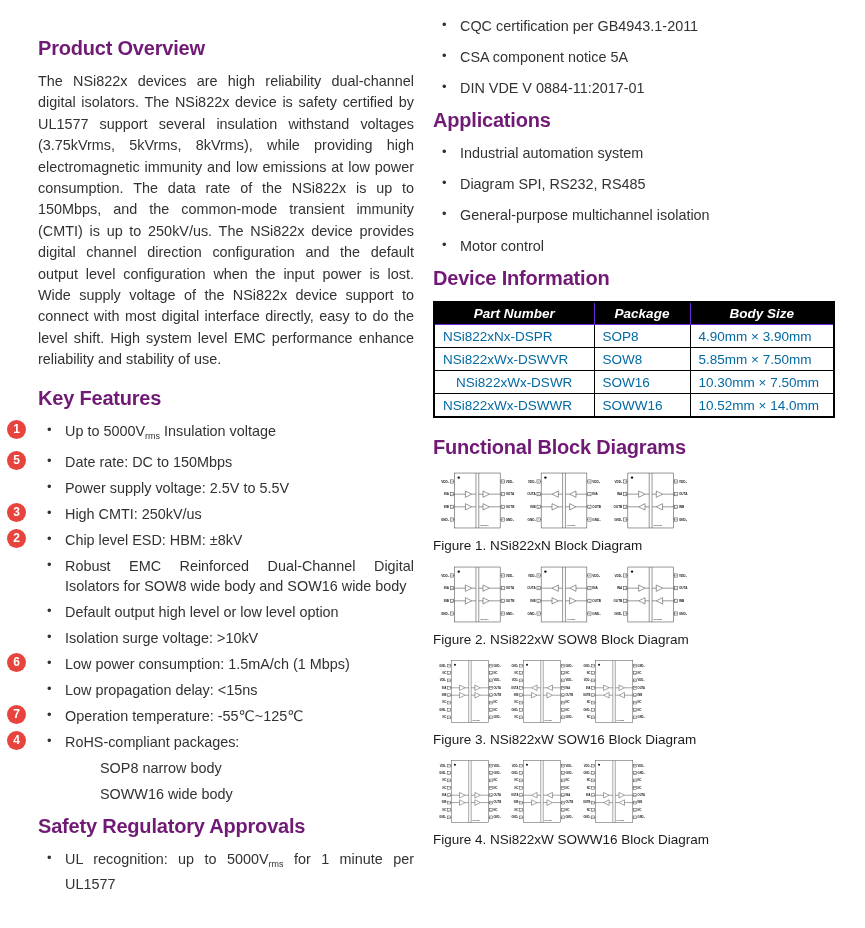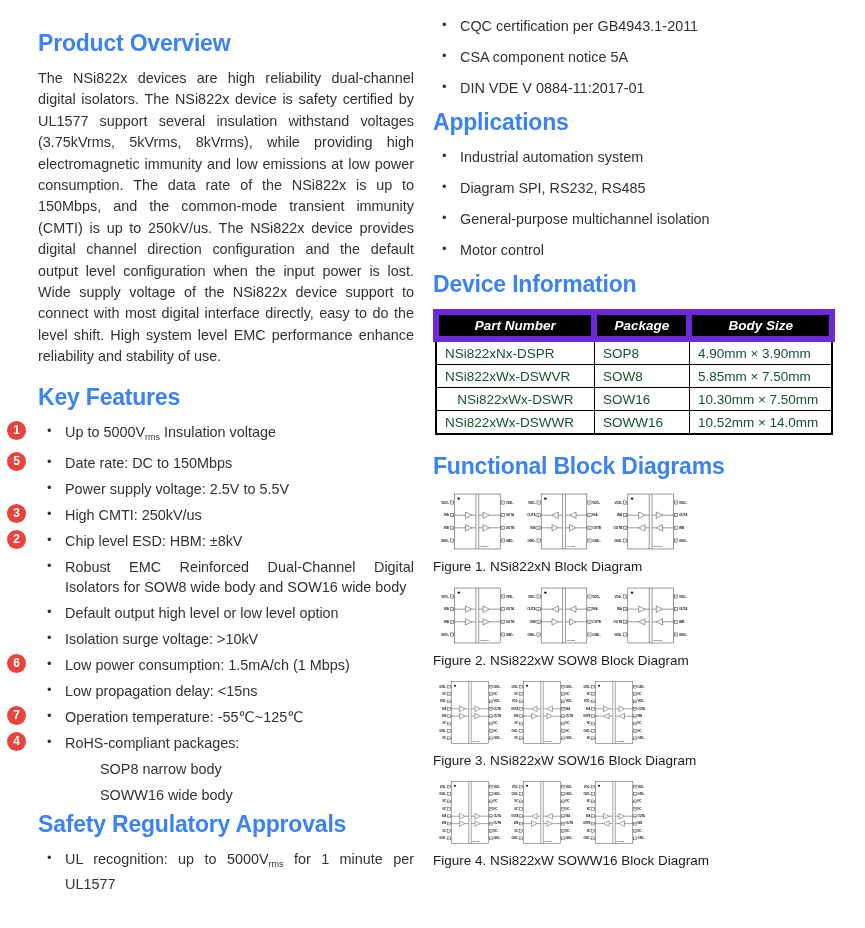--- a/index.html
+++ b/index.html
@@ -2,42 +2,42 @@
 <html><head>
 <meta charset="utf-8">
 <style>
   html,body{margin:0;padding:0;background:#ffffff;}
   .page{
     position:relative;width:865px;height:928px;background:#ffffff;overflow:hidden;
     font-family:"Liberation Sans","DejaVu Sans",sans-serif;color:#333231;
   }
   .col-left{position:absolute;left:38px;top:26px;width:376px;}
   .col-right{position:absolute;left:433px;top:16px;width:402px;}
-  h2.sec{font-size:23px;font-weight:700;color:#3b82f6;margin:4px 0 11px 0;letter-spacing:-0.2px;}
+  h2.sec{font-size:20px;font-weight:700;color:#701a75;margin:11px 0 11px 0;letter-spacing:-0.2px;}
   p.body{font-size:14.4px;line-height:21.4px;text-align:justify;margin:0 0 16px 0;}
   ul.blist{list-style:none;margin:0;padding:0;}
   ul.blist li{position:relative;padding-left:27px;font-size:14.4px;line-height:20px;margin-bottom:6px;text-align:justify;}
   ul.sp li{margin-bottom:11px;text-align:left;}
   .bullet{position:absolute;left:9px;top:-1px;font-size:13px;color:#333231;}
   .badge{
     position:absolute;left:-31px;top:-1px;width:19px;height:19px;border-radius:50%;
     color:#fff;font-size:12px;font-weight:700;display:flex;align-items:center;justify-content:center;
   }
   .sub{font-size:9px;vertical-align:-3px;}
   .child-line{margin:6px 0 6px 35px;text-align:left;}
   .gap-list{margin-top:26px;}
   .mt1{margin-top:12px;}
   .mt2{margin-top:18px;}
   .mt3{margin-top:14px;}
   table.dev{border-collapse:collapse;width:100%;margin:10px 0 18px 0;border:2px solid #000;}
   table.dev th{
     background:#000;color:#fff;font-style:italic;font-weight:700;font-size:13.5px;
-    padding:3px 6px;text-align:center;border:6px solid #6d28d9;
+    padding:3px 6px;text-align:center;border:1px solid #6d28d9;
   }
-  table.dev td{border:1px solid #000;font-size:13.5px;padding:3.5px 8px;color:#14532d;}
+  table.dev td{border:1px solid #000;font-size:13.5px;padding:3.5px 8px;color:#0369a1;}
   .figs{text-align:left;}
   .fig{margin-bottom:4px;}
   .caption{font-size:13.5px;color:#1b1b1b;margin:3px 0 11px 0;}
   svg text{font-family:"Liberation Sans","DejaVu Sans",sans-serif;}
 </style>
 </head>
 <body>
 
 <div class="page">
   <div class="col-left">

